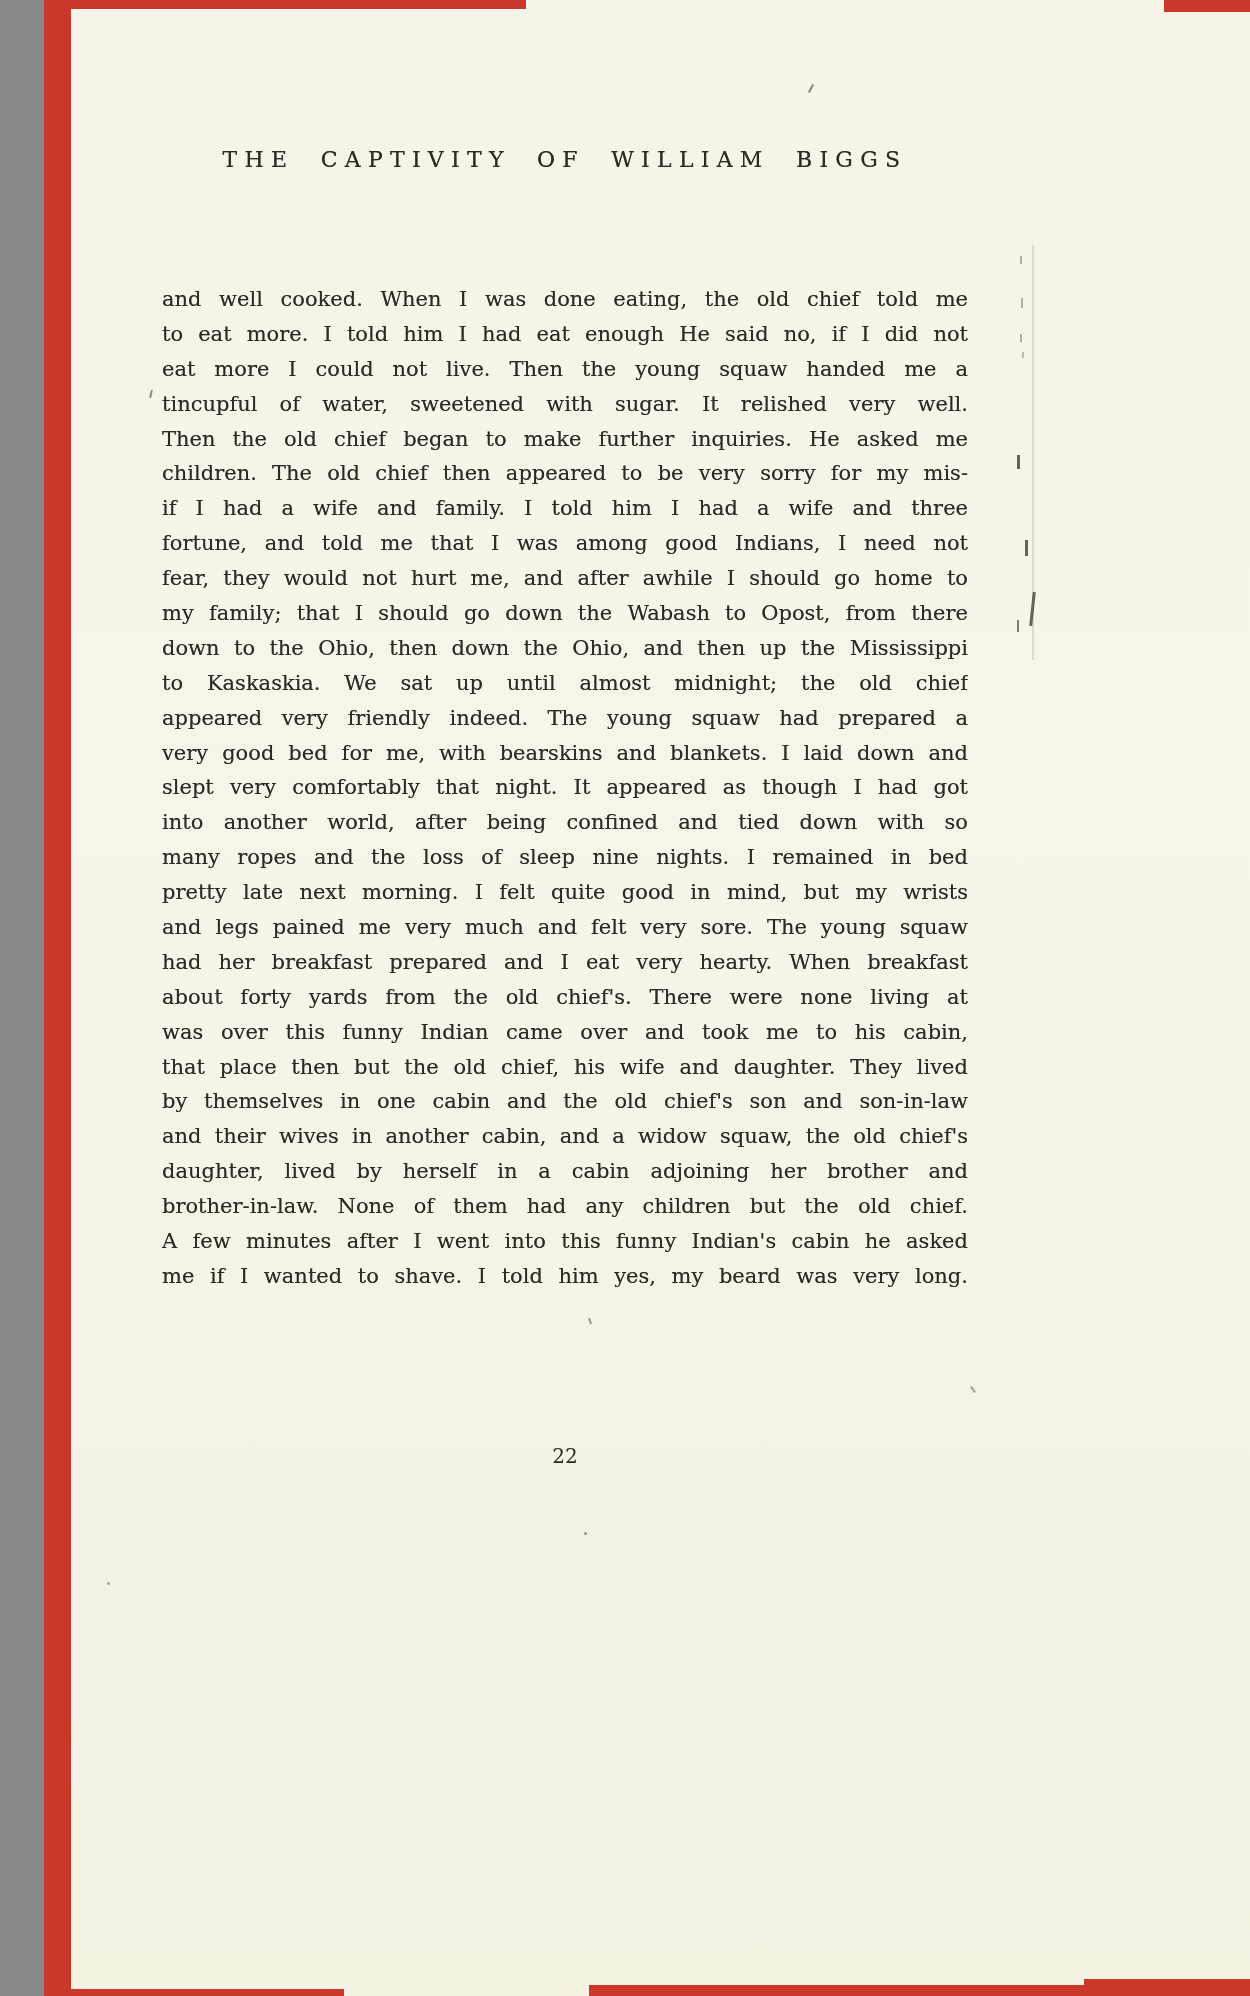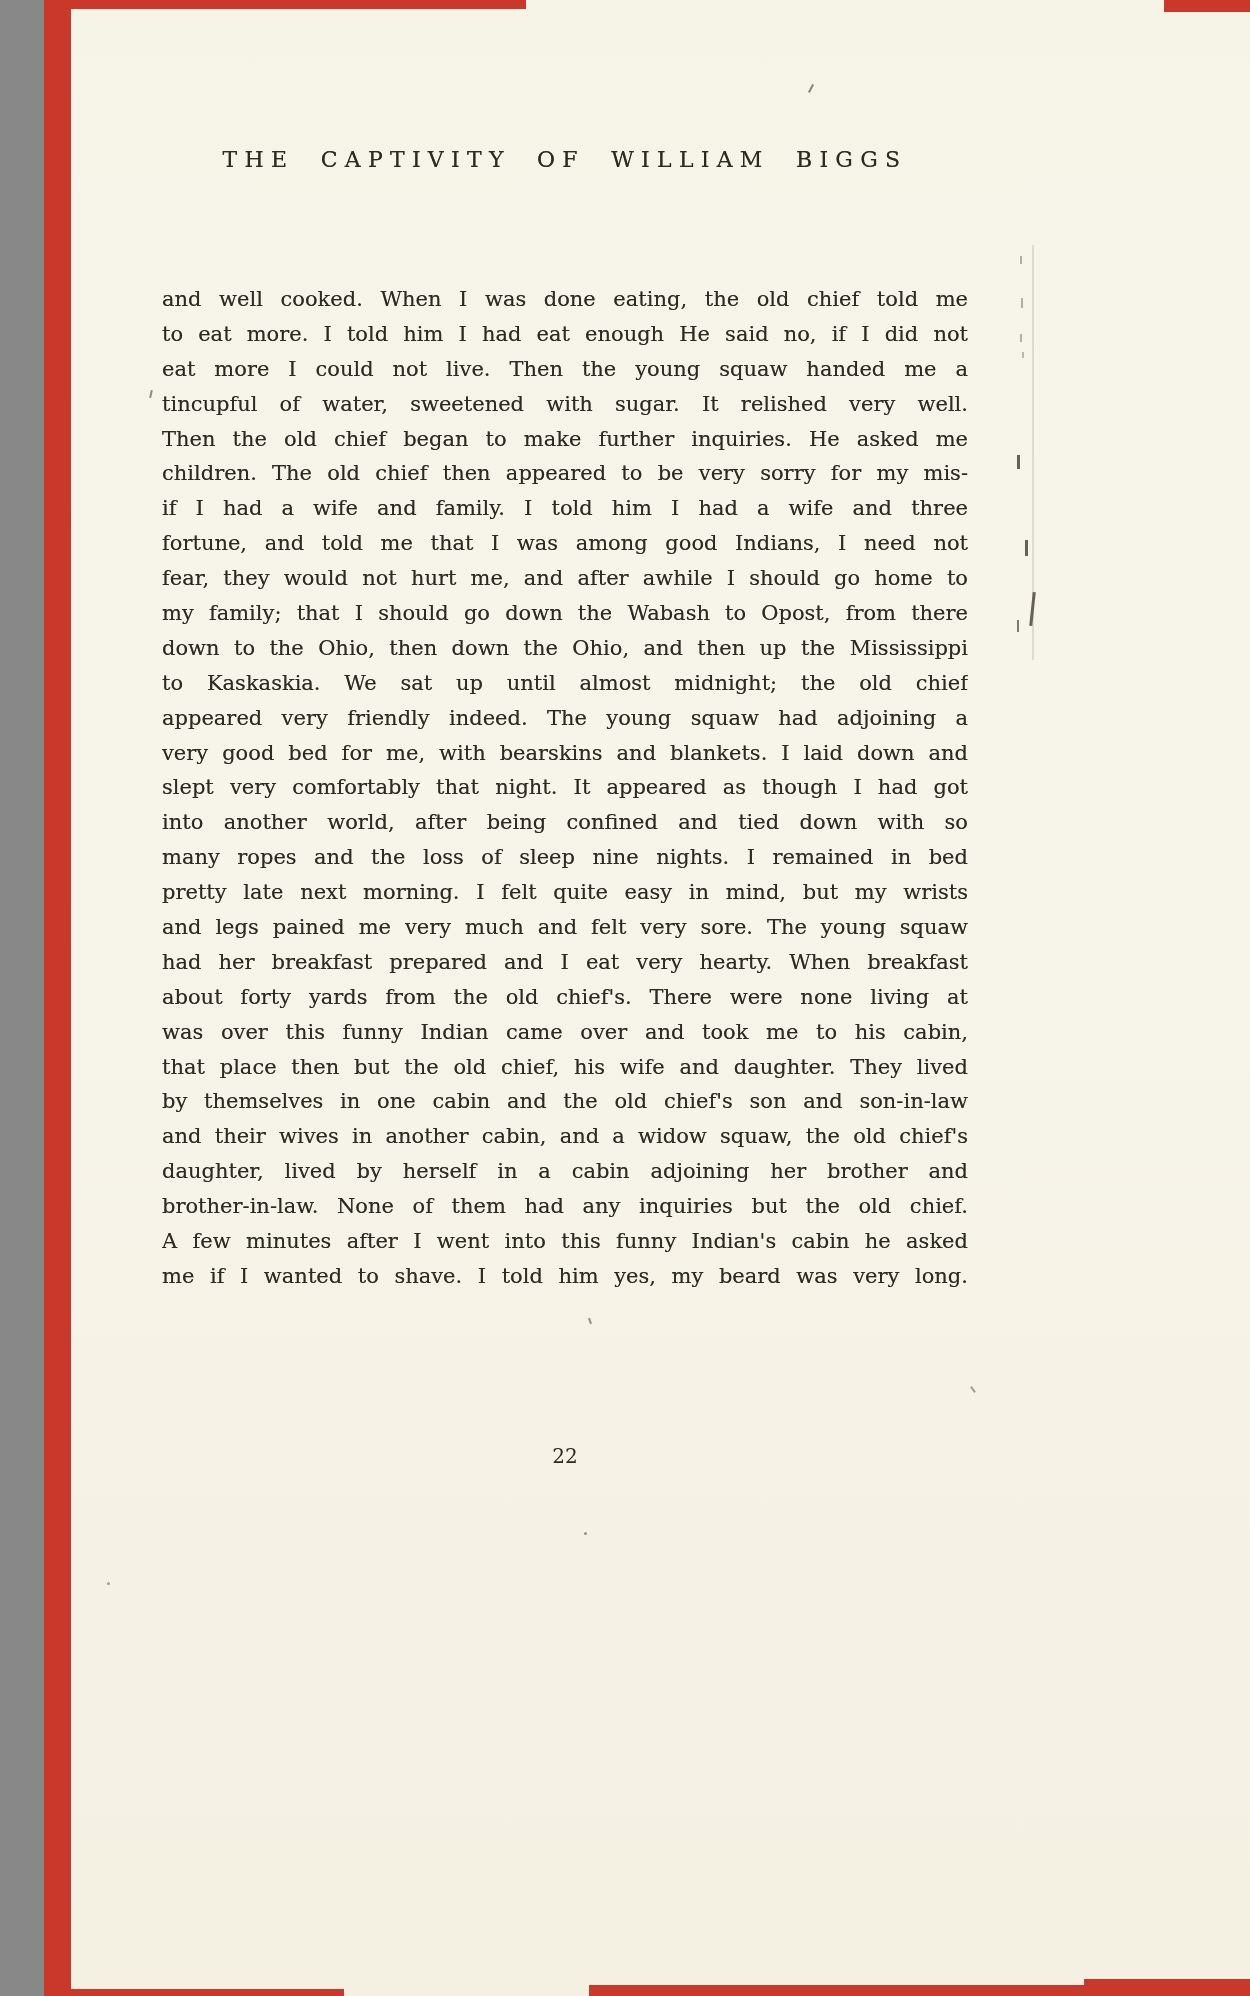--- a/index.html
+++ b/index.html
@@ -125,34 +125,34 @@
         <div class="body-line">eat more I could not live. Then the young squaw handed me a</div>
         <div class="body-line">tincupful of water, sweetened with sugar. It relished very well.</div>
         <div class="body-line">Then the old chief began to make further inquiries. He asked me</div>
         <div class="body-line">children. The old chief then appeared to be very sorry for my mis-</div>
         <div class="body-line">if I had a wife and family. I told him I had a wife and three</div>
         <div class="body-line">fortune, and told me that I was among good Indians, I need not</div>
         <div class="body-line">fear, they would not hurt me, and after awhile I should go home to</div>
         <div class="body-line">my family; that I should go down the Wabash to Opost, from there</div>
         <div class="body-line">down to the Ohio, then down the Ohio, and then up the Mississippi</div>
         <div class="body-line">to Kaskaskia. We sat up until almost midnight; the old chief</div>
-        <div class="body-line">appeared very friendly indeed. The young squaw had adjoining a</div>
+        <div class="body-line">appeared very friendly indeed. The young squaw had prepared a</div>
         <div class="body-line">very good bed for me, with bearskins and blankets. I laid down and</div>
         <div class="body-line">slept very comfortably that night. It appeared as though I had got</div>
         <div class="body-line">into another world, after being confined and tied down with so</div>
         <div class="body-line">many ropes and the loss of sleep nine nights. I remained in bed</div>
-        <div class="body-line">pretty late next morning. I felt quite easy in mind, but my wrists</div>
+        <div class="body-line">pretty late next morning. I felt quite good in mind, but my wrists</div>
         <div class="body-line">and legs pained me very much and felt very sore. The young squaw</div>
         <div class="body-line">had her breakfast prepared and I eat very hearty. When breakfast</div>
         <div class="body-line">about forty yards from the old chief's. There were none living at</div>
         <div class="body-line">was over this funny Indian came over and took me to his cabin,</div>
         <div class="body-line">that place then but the old chief, his wife and daughter. They lived</div>
         <div class="body-line">by themselves in one cabin and the old chief's son and son-in-law</div>
         <div class="body-line">and their wives in another cabin, and a widow squaw, the old chief's</div>
         <div class="body-line">daughter, lived by herself in a cabin adjoining her brother and</div>
-        <div class="body-line">brother-in-law. None of them had any inquiries but the old chief.</div>
+        <div class="body-line">brother-in-law. None of them had any children but the old chief.</div>
         <div class="body-line">A few minutes after I went into this funny Indian's cabin he asked</div>
         <div class="body-line">me if I wanted to shave. I told him yes, my beard was very long.</div>
       </div>
 
     <div class="page-number">22</div>
   </div>
 </div>
 
 </body></html>

